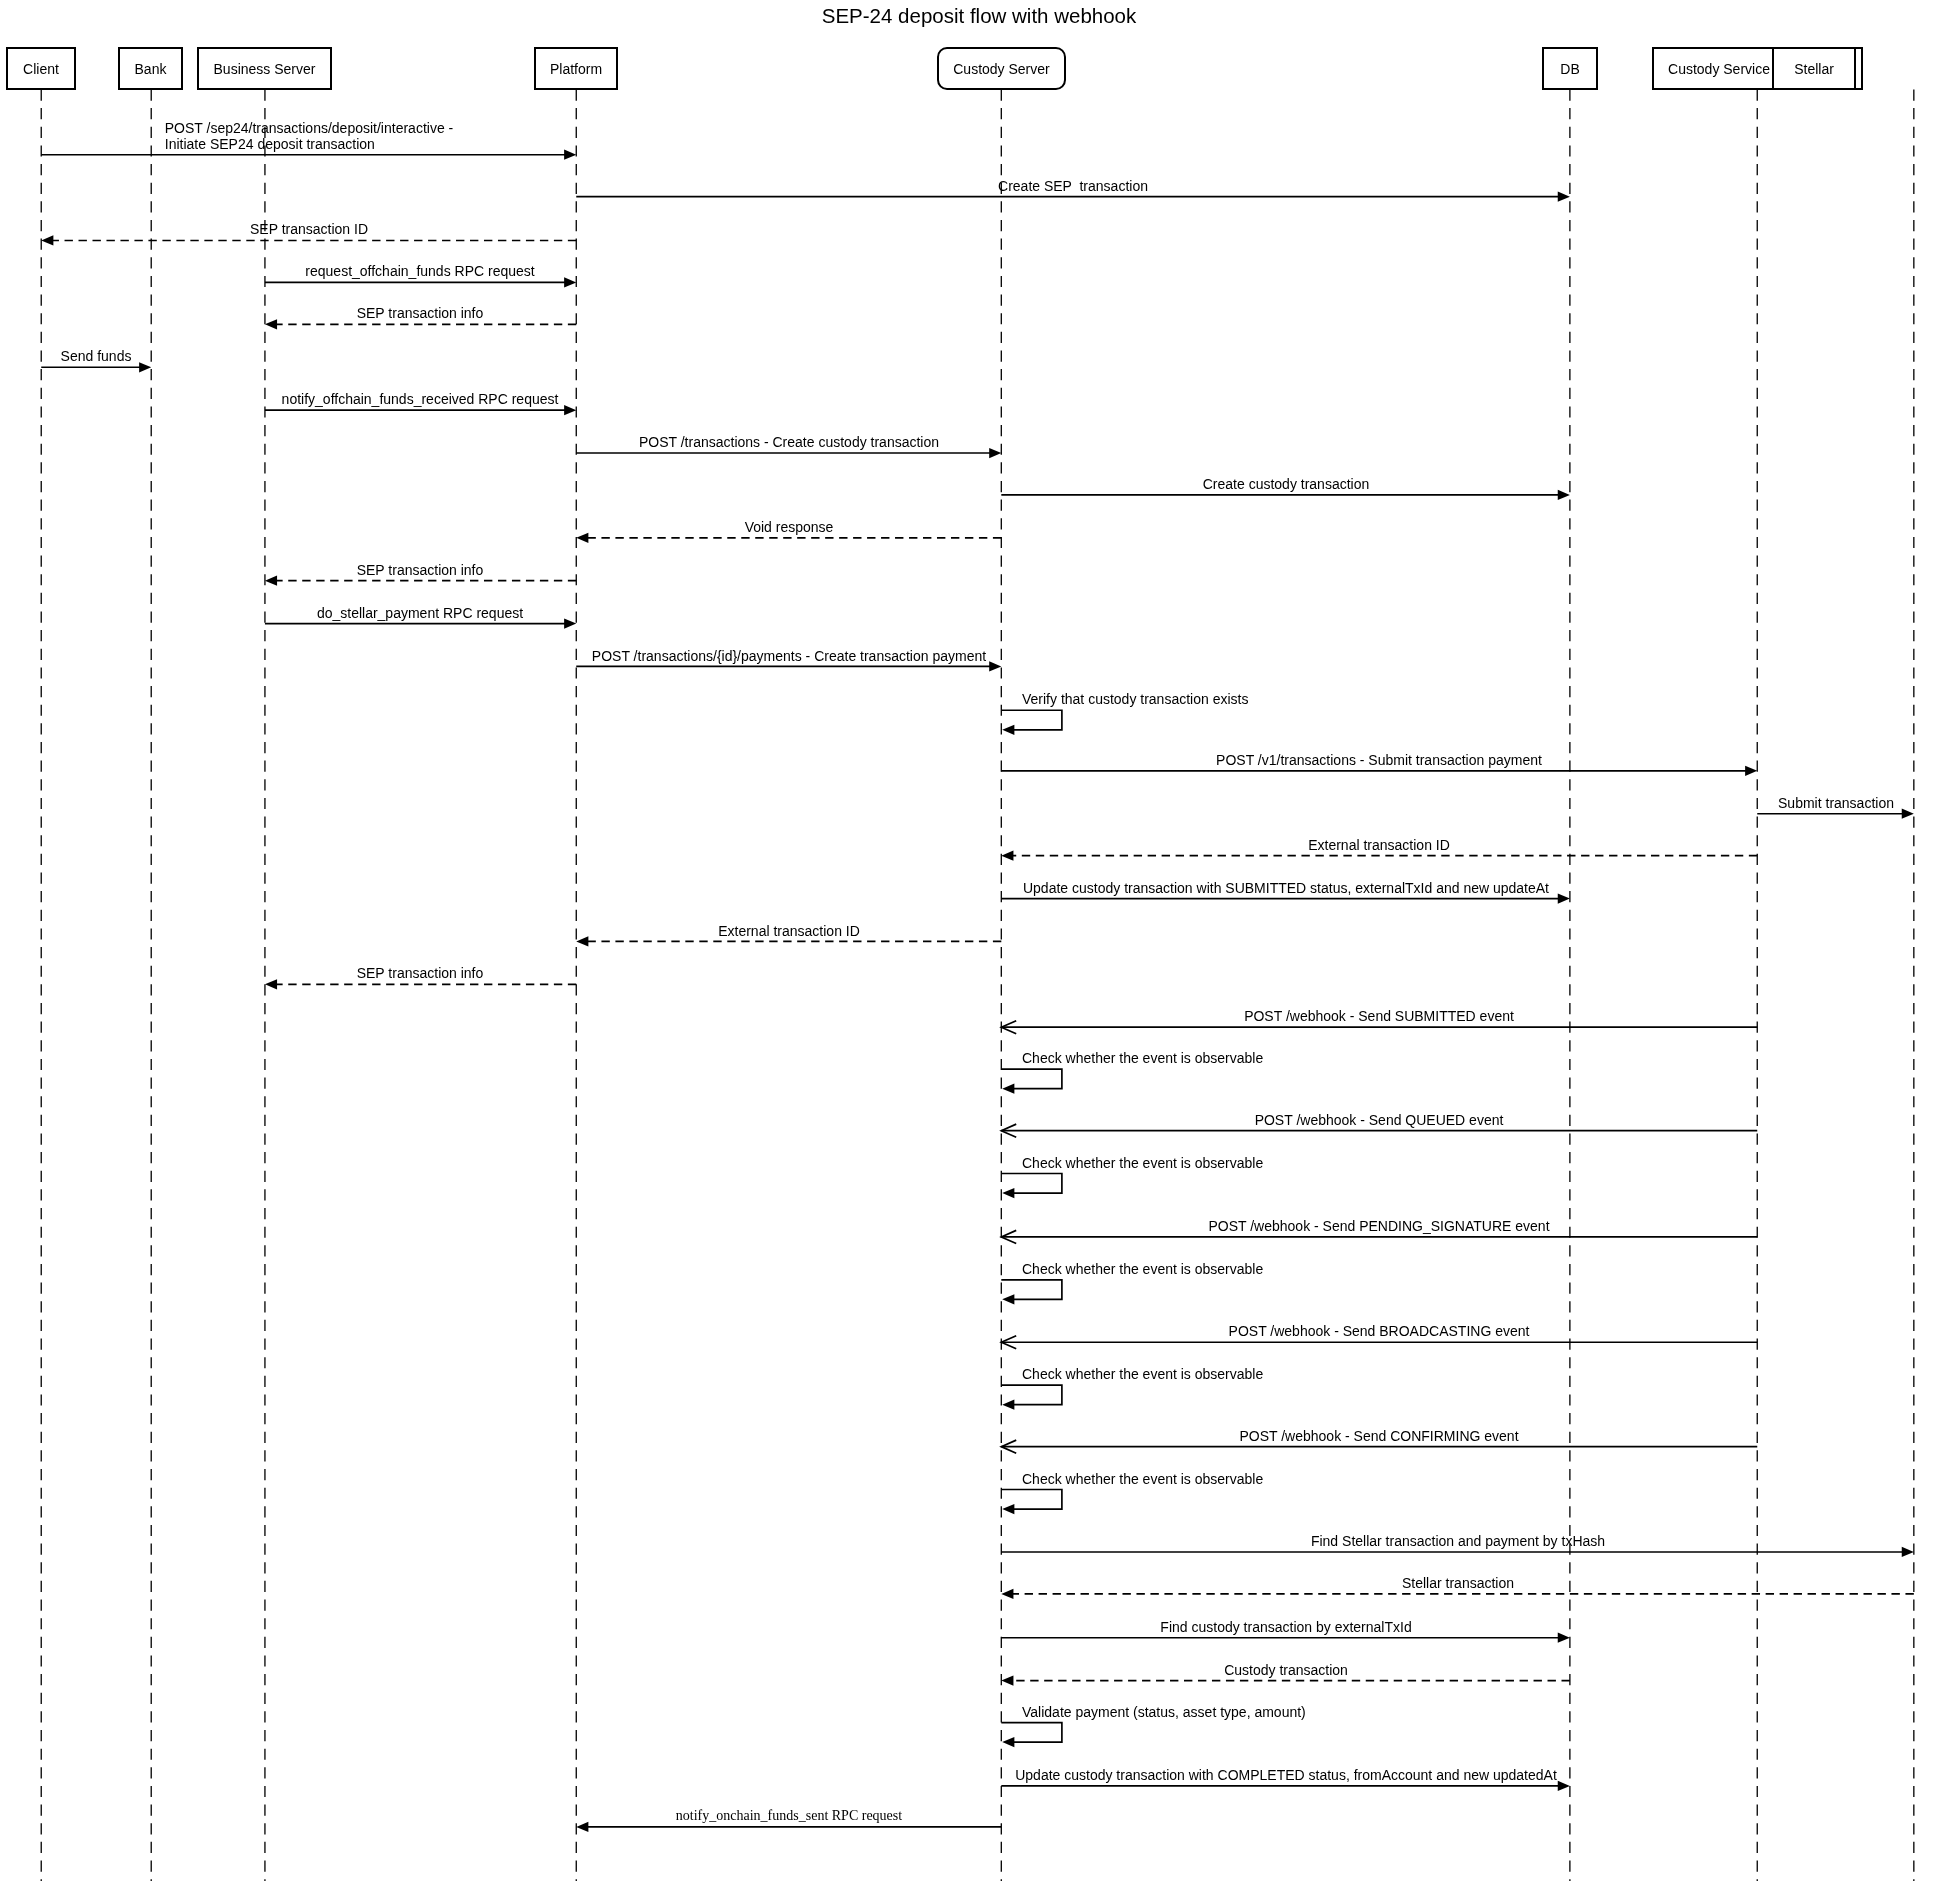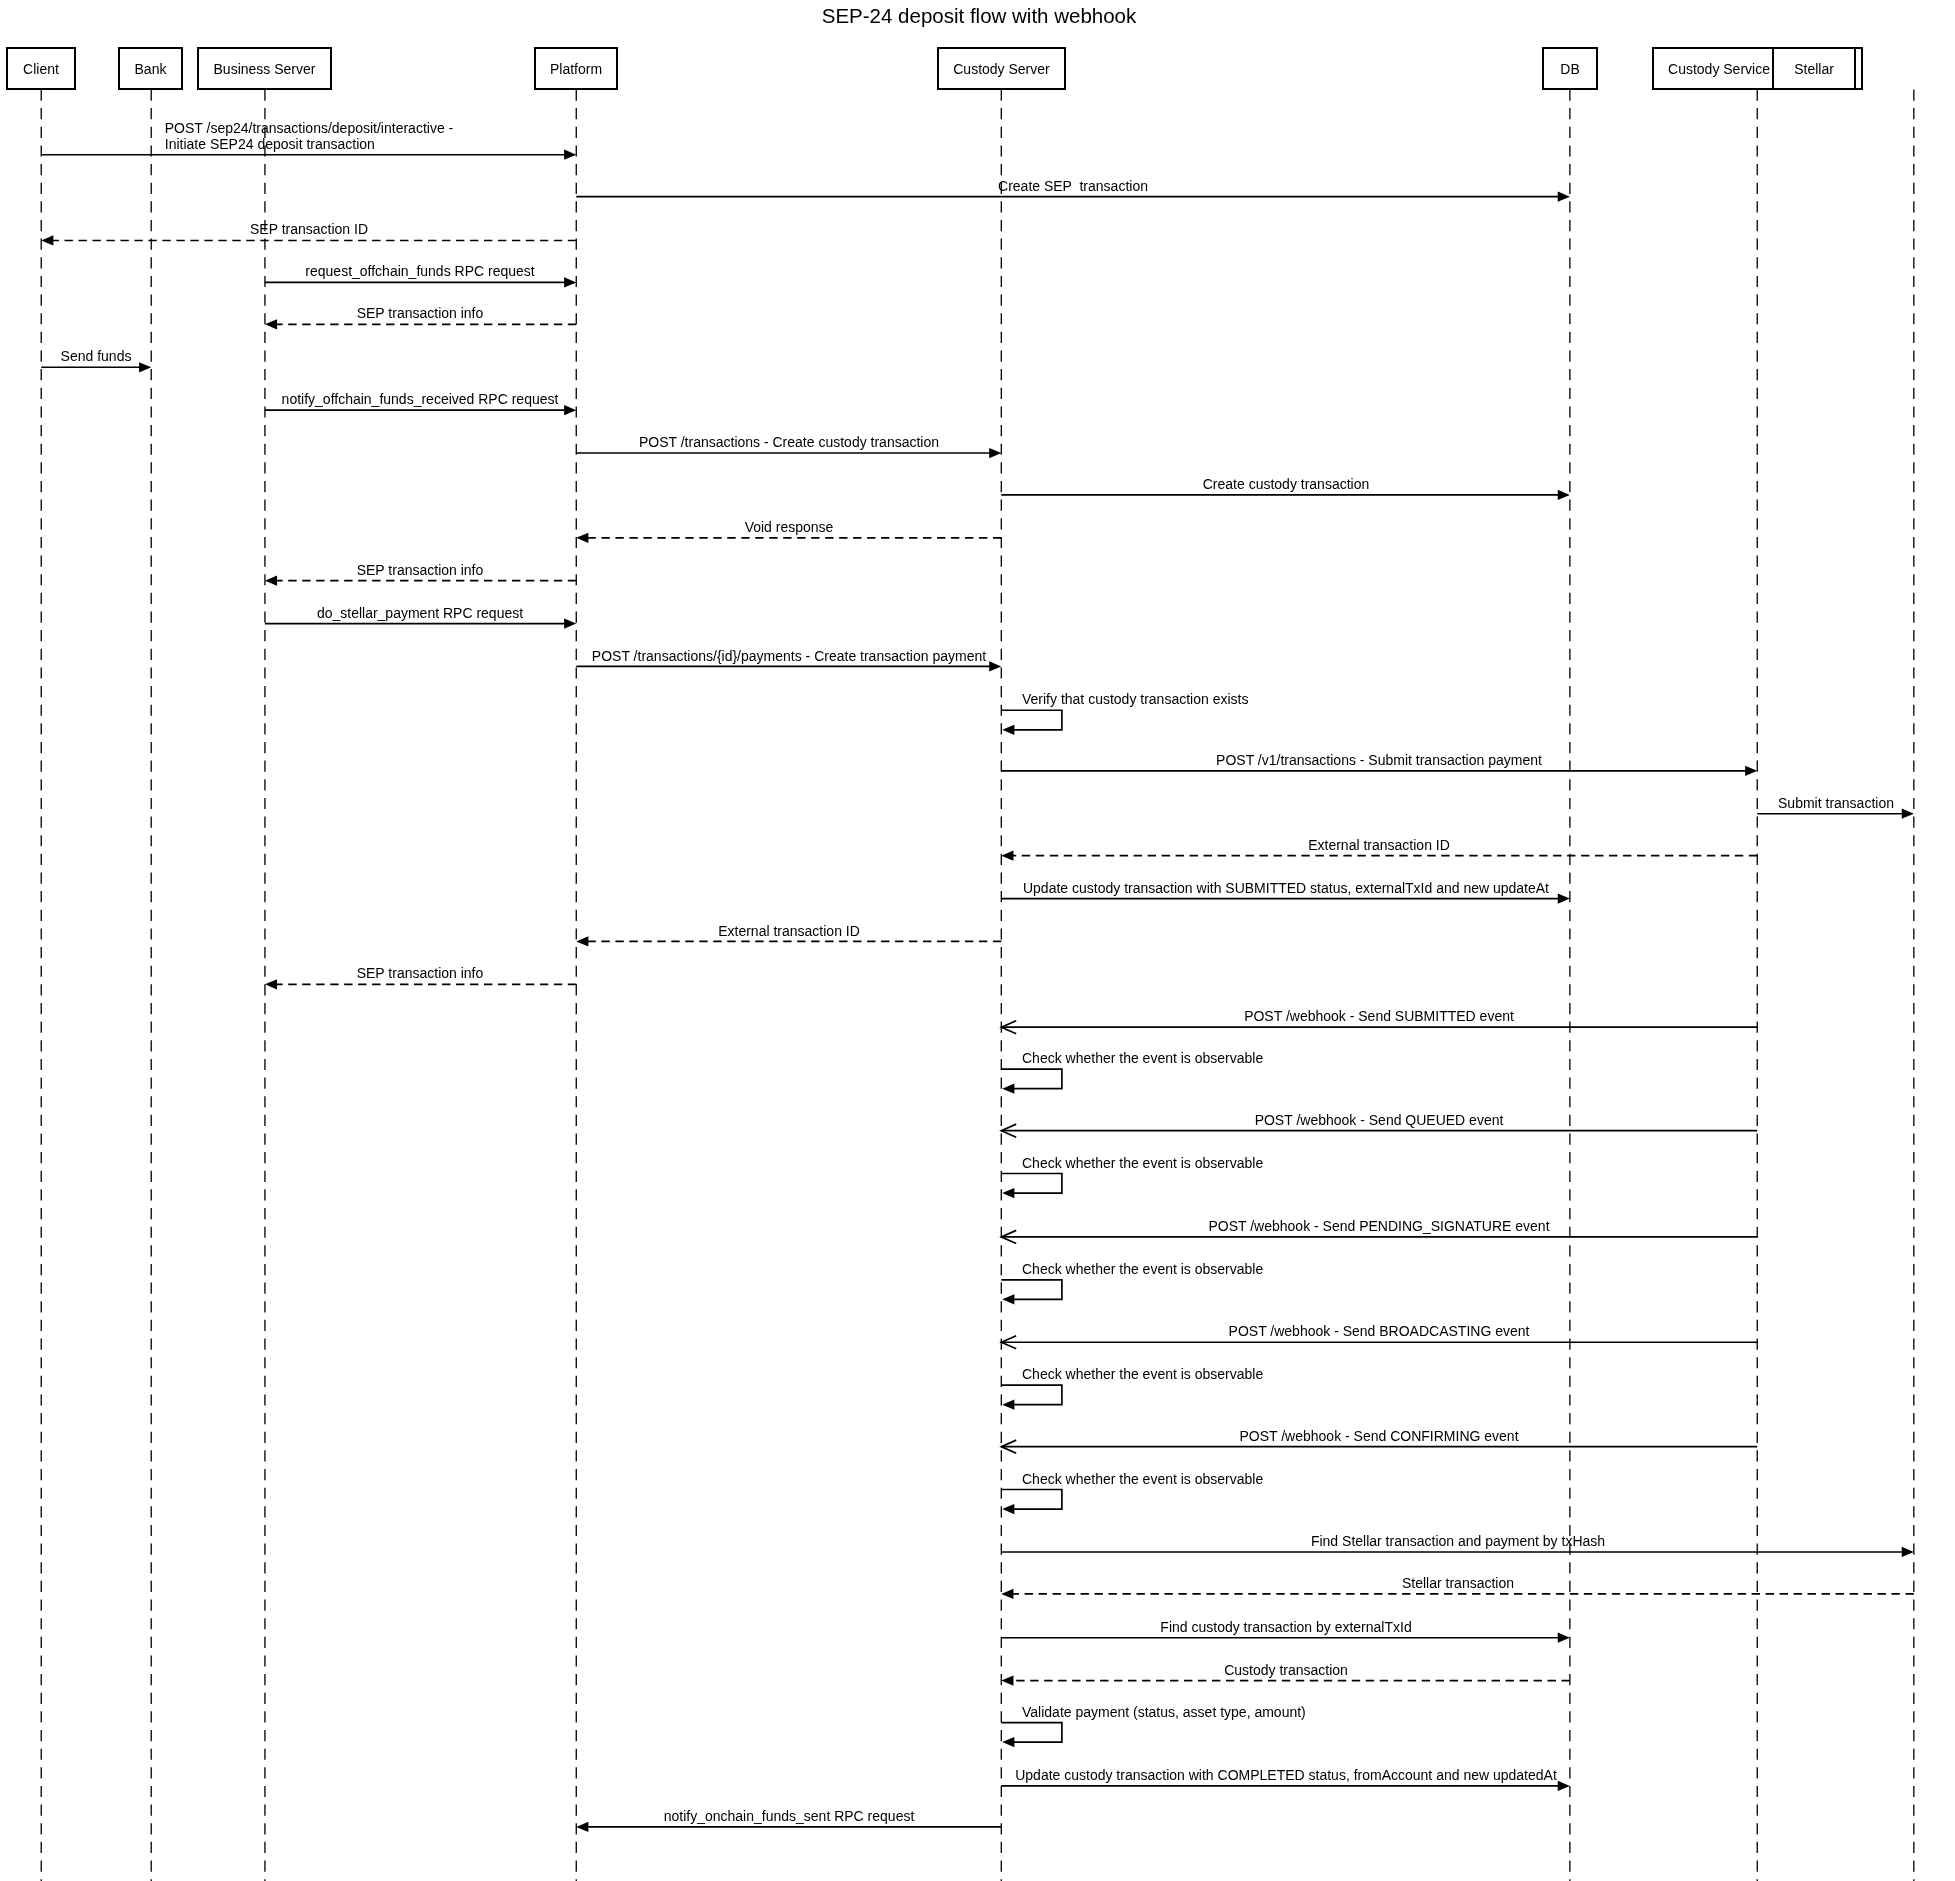--- a/index.html
+++ b/index.html
@@ -128,21 +128,21 @@
     </div>
     <div class="pbox" style="left: 118px; width: 65px;">
       <span>Bank</span>
     </div>
     <div class="pbox" style="left: 197px; width: 135px;">
       <span>Business Server</span>
     </div>
     <div class="pbox" style="left: 534px; width: 84px;">
       <span>Platform</span>
     </div>
-    <div class="pbox" style="left: 937px; width: 129px;">
+    <div class="pbox" style="left: 937px; width: 129px; border-radius: 10px;">
       <span>Custody Server</span>
     </div>
     <div class="pbox" style="left: 1542px; width: 56px;">
       <span>DB</span>
     </div>
     <div class="pbox" style="left: 1652px; width: 211px;">
       <span>Custody Service (Fireblocks)</span>
     </div>
     <div class="pbox" style="left: 1772px; width: 84px;">
       <span>Stellar</span>
@@ -177,15 +177,15 @@
     <div class="msg-label centered" style="left: 1379px; bottom: 542px;">POST /webhook - Send BROADCASTING event</div>
     <div class="msg-label" style="left: 1022px; bottom: 499px;">Check whether the event is observable</div>
     <div class="msg-label centered" style="left: 1379px; bottom: 437px;">POST /webhook - Send CONFIRMING event</div>
     <div class="msg-label" style="left: 1022px; bottom: 394px;">Check whether the event is observable</div>
     <div class="msg-label centered" style="left: 1458px; bottom: 332px;">Find Stellar transaction and payment by txHash</div>
     <div class="msg-label centered" style="left: 1458px; bottom: 290px;">Stellar transaction</div>
     <div class="msg-label centered" style="left: 1286px; bottom: 246px;">Find custody transaction by externalTxId</div>
     <div class="msg-label centered" style="left: 1286px; bottom: 203px;">Custody transaction</div>
     <div class="msg-label" style="left: 1022px; bottom: 161px;">Validate payment (status, asset type, amount)</div>
     <div class="msg-label centered" style="left: 1286px; bottom: 98px;">Update custody transaction with COMPLETED status, fromAccount and new updatedAt</div>
-    <div class="msg-label centered" style="left: 789px; bottom: 57px;">notify_onchain_funds_sent RPC request</div>
+    <div class="msg-label centered" style="left: 789px; bottom: 57px; font-family: Liberation Serif, serif;">notify_onchain_funds_sent RPC request</div>
   </div>
 
 
 </body></html>

